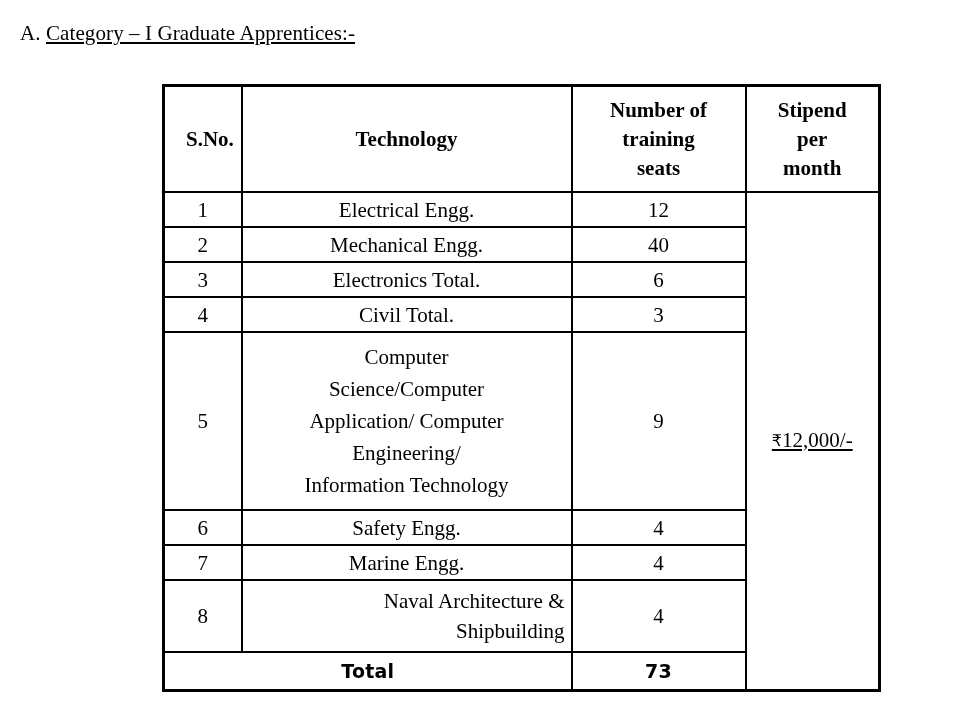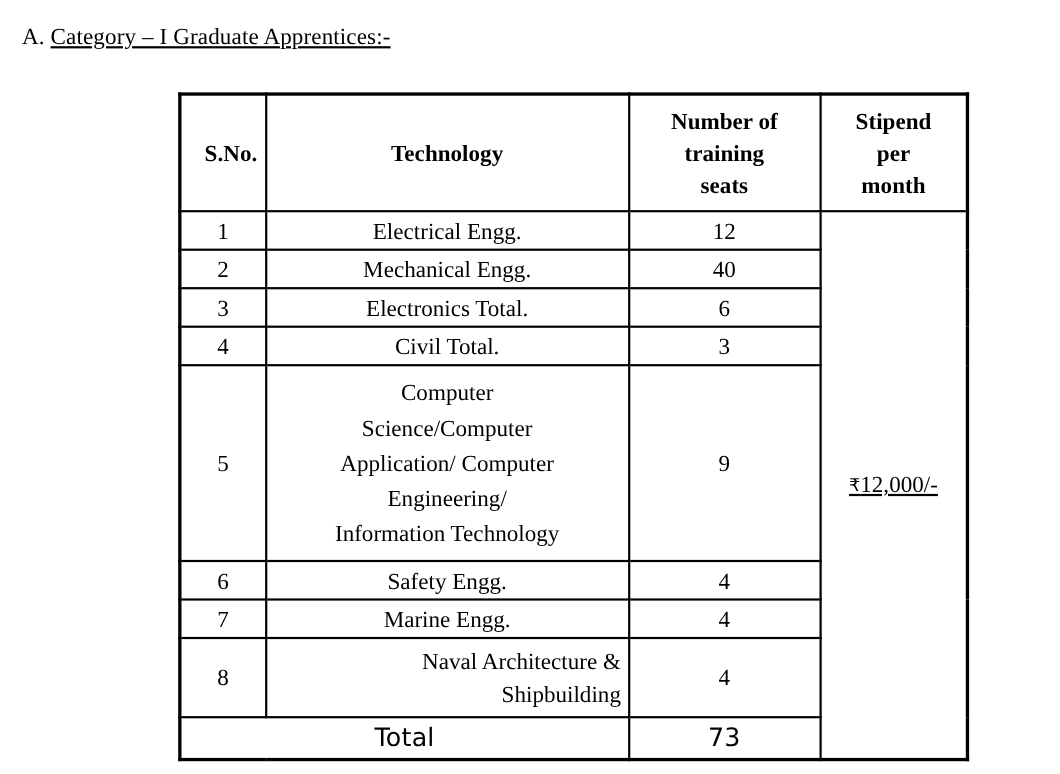--- a/index.html
+++ b/index.html
@@ -122,22 +122,22 @@
   td.cell-stipend .rupee {
     font-family: "DejaVu Sans", sans-serif;
     font-size: 16px;
     position: relative;
     top: -1px;
   }
 
   
   tr.total-row td {
     font-family: "DejaVu Sans", "Liberation Sans", sans-serif;
-    font-weight: normal;
-    font-size: 23px;
+    font-weight: bold;
+    font-size: 19px;
     height: 36px;
     letter-spacing: 0.2px;
   }
 
   
   #bottom-sliver {
     position: absolute;
     left: 56px;
     top: 697px;
     width: 640px;

